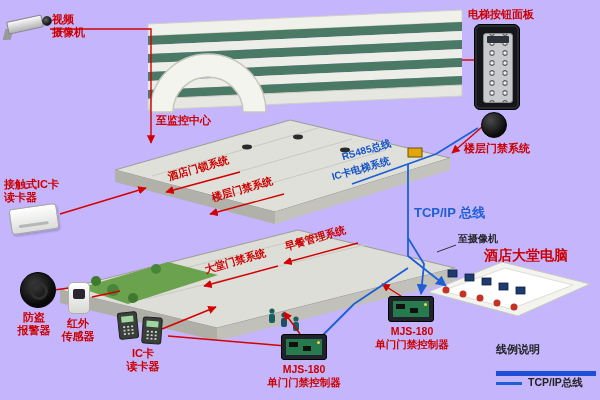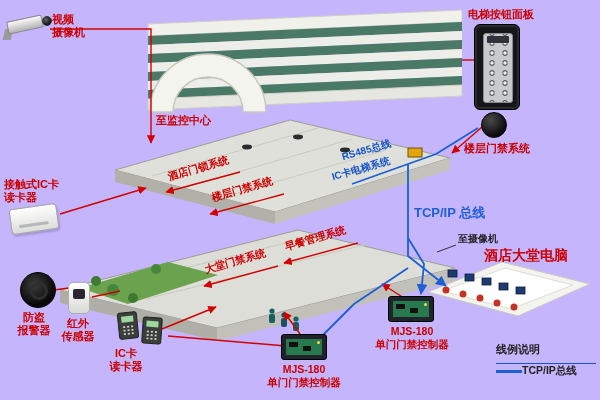--- a/index.html
+++ b/index.html
@@ -64,22 +64,22 @@
   .ctrl{position:absolute;width:46px;height:26px;background:#20242a;border:1px solid #000;border-radius:3px;}
   .pcb{position:absolute;left:4px;top:4px;width:36px;height:16px;background:#267a4e;}
   .chip1{position:absolute;left:7px;top:7px;width:9px;height:5px;background:#101010;}
   .chip2{position:absolute;left:21px;top:11px;width:8px;height:5px;background:#101010;}
   .led{position:absolute;right:6px;top:6px;width:3px;height:3px;border-radius:50%;background:#ffd24a;}
   .ctrl1{left:281px;top:334px;}
   .ctrl2{left:388px;top:296px;}
 
   
   .legend{position:absolute;left:496px;top:342px;width:100px;}
-  .legend-title{font-size:11px;font-weight:bold;color:#222;border-bottom:1px solid #1d4ed8;padding-bottom:6px;margin-bottom:0;}
-  .legend-row{display:flex;align-items:center;margin-bottom:6px;text-align:center;}
+  .legend-title{font-size:11px;font-weight:bold;color:#222;border-bottom:5px solid #1d4ed8;padding-bottom:14px;margin-bottom:0;}
+  .legend-row{display:flex;align-items:center;gap:6px;margin-bottom:6px;text-align:center;}
   .legend-swatch{width:26px;height:3px;background:#999;flex:0 0 auto;}
   .legend-label{font-size:10.5px;color:#222;font-weight:bold;}
 </style>
 </head>
 <body>
 
 <div class="stage">
 
   <svg class="scene" viewBox="0 0 600 400">
     <defs>
@@ -238,21 +238,21 @@
   <div class="lbl" style="left:4px;top:178px;">接触式IC卡
 读卡器</div>
   <div class="lbl" style="left:156px;top:114px;">至监控中心</div>
   <div class="lbl blue" style="left:414px;top:205px;text-align:right;">TCP/IP 总线</div>
   <div class="lbl dark" style="left:458px;top:233px;">至摄像机</div>
   <div class="lbl" style="left:484px;top:247px;font-size:14px;">酒店大堂电脑</div>
   <div class="lbl center" style="left:56px;top:317px;width:44px;">红外
 传感器</div>
   <div class="lbl center" style="left:12px;top:311px;width:44px;">防盗
 报警器</div>
-  <div class="lbl center" style="left:100px;top:347px;width:52px;">IC卡
+  <div class="lbl center" style="left:117px;top:347px;width:52px;">IC卡
 读卡器</div>
   <div class="lbl center" style="left:258px;top:363px;width:92px;font-size:10.5px;">MJS-180
 单门门禁控制器</div>
   <div class="lbl center" style="left:366px;top:325px;width:92px;font-size:10.5px;">MJS-180
 单门门禁控制器</div>
 
   <div class="slab-lbl" style="left:170px;top:170px;">酒店门锁系统</div>
   <div class="slab-lbl" style="left:214px;top:191px;">楼层门禁系统</div>
   <div class="slab-lbl" style="left:287px;top:240px;">早餐管理系统</div>
   <div class="slab-lbl" style="left:207px;top:263px;">大堂门禁系统</div>

